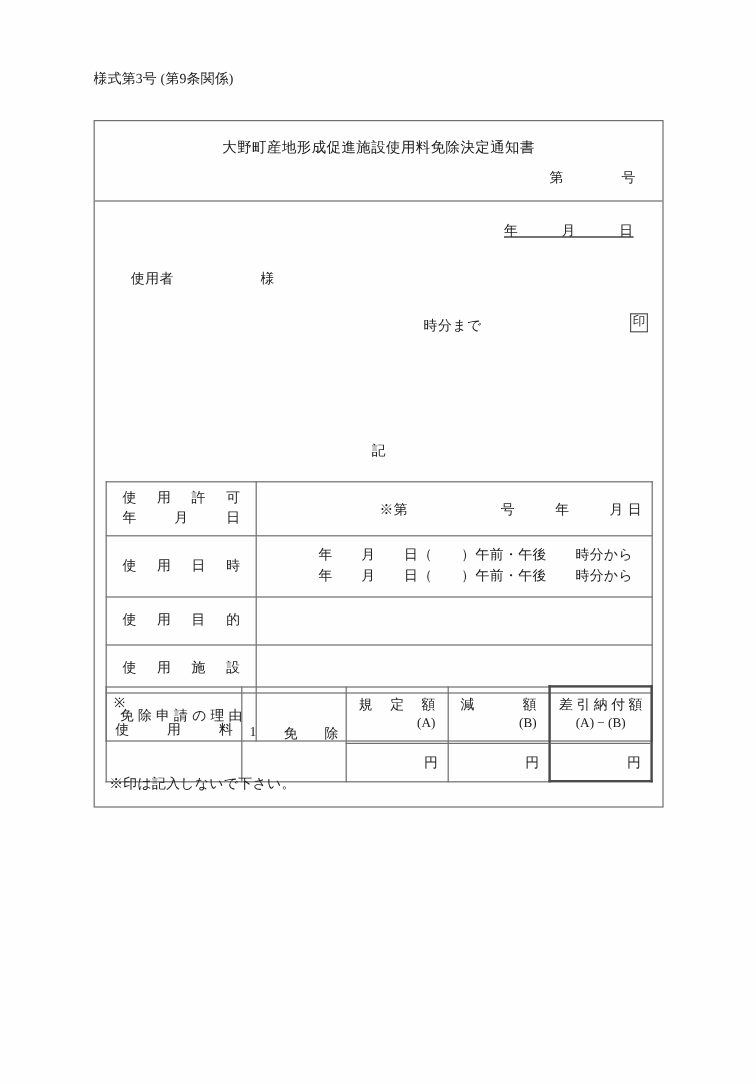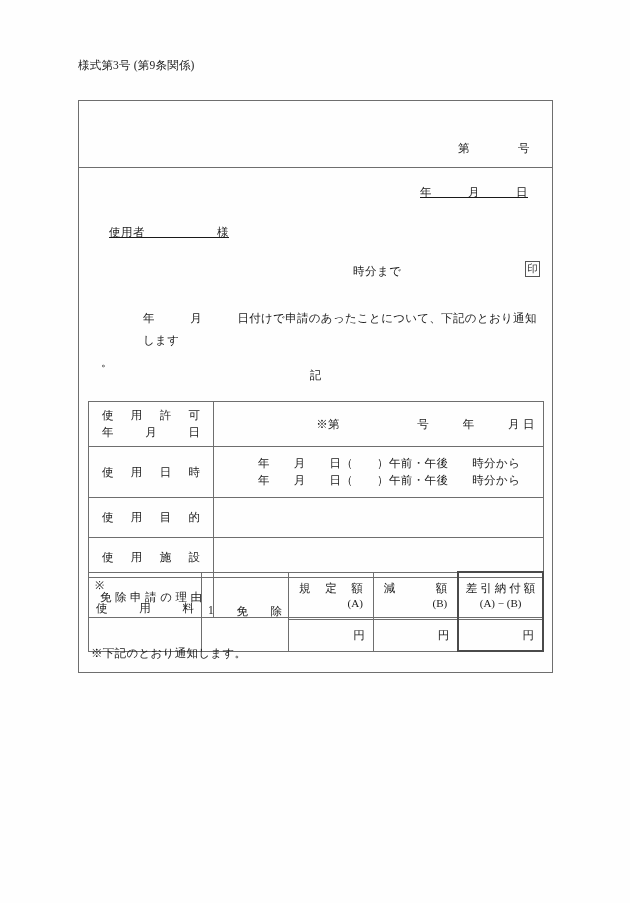--- a/index.html
+++ b/index.html
@@ -91,21 +91,20 @@
     text-decoration: underline;
   }
 
   .addressee {
     position: absolute;
     top: 57px;
     left: 30px;
     font-size: 11.5px;
     letter-spacing: 0.5px;
     white-space: nowrap;
-    text-decoration: underline;
   }
 
   .issuer {
     position: absolute;
     top: 96px;
     left: 274px;
     font-size: 11.5px;
     letter-spacing: 0.5px;
     white-space: nowrap;
   }
@@ -184,21 +183,21 @@
   .row-nichiji td { height: 40px; }
   .row-mokuteki td, .row-shisetsu td, .row-riyuu td { height: 29px; }
 
   .kyoka-val { white-space: nowrap; }
   .kyoka-val .g1 { display: inline-block; width: 86px; }
   .kyoka-val .g2 { display: inline-block; width: 86px; }
   .kyoka-val .g3 { display: inline-block; width: 42px; }
   .kyoka-val .g4 { display: inline-block; width: 42px; }
 
   .nichiji-val {
-    text-align: left;
+    text-align: center;
     line-height: 17px;
     white-space: nowrap;
     padding-left: 44px !important;
   }
 
   
   .fee-wrap {
     position: absolute;
     left: 9px;
     top: 403px;
@@ -287,36 +286,33 @@
 </head>
 <body>
 
 <div class="page">
 
   <div class="form-no">様式第3号 (第9条関係)</div>
 
   <div class="frame">
 
     <div class="title-block">
+      <div class="doc-title">大野町産地形成促進施設使用料免除決定通知書</div>
       <div class="doc-number">第　　　　号</div>
     </div>
 
     <div class="body-area">
 
       <div class="date-line">年　　　月　　　日</div>
 
       <div class="addressee">使用者　　　　　　様</div>
 
       <div class="issuer">時分まで</div>
       <div class="seal-box">印</div>
 
-      <div class="statement">
-        <div class="indent">年　　　月　　　日付けで申請のあったことについて、下記のとおり通知します</div>
-        <div>。</div>
-      </div>
 
       <div class="ki-mark">記</div>
 
       <table class="detail-table">
         <tbody>
           <tr class="row-kyoka">
             <td class="lbl">
               <div class="spread">
                 <span>使</span>
                 <span>用</span>
@@ -443,17 +439,17 @@
             </tr>
             <tr>
               <td class="fee-amount">円</td>
               <td class="fee-amount">円</td>
               <td class="fee-amount bold-col bold-bottom">円</td>
             </tr>
           </tbody>
         </table>
       </div>
 
-      <div class="note">※下記のとおり通知します。</div>
+      <div class="note">※印は記入しないで下さい。</div>
 
     </div>
   </div>
 </div>
 
 </body></html>

